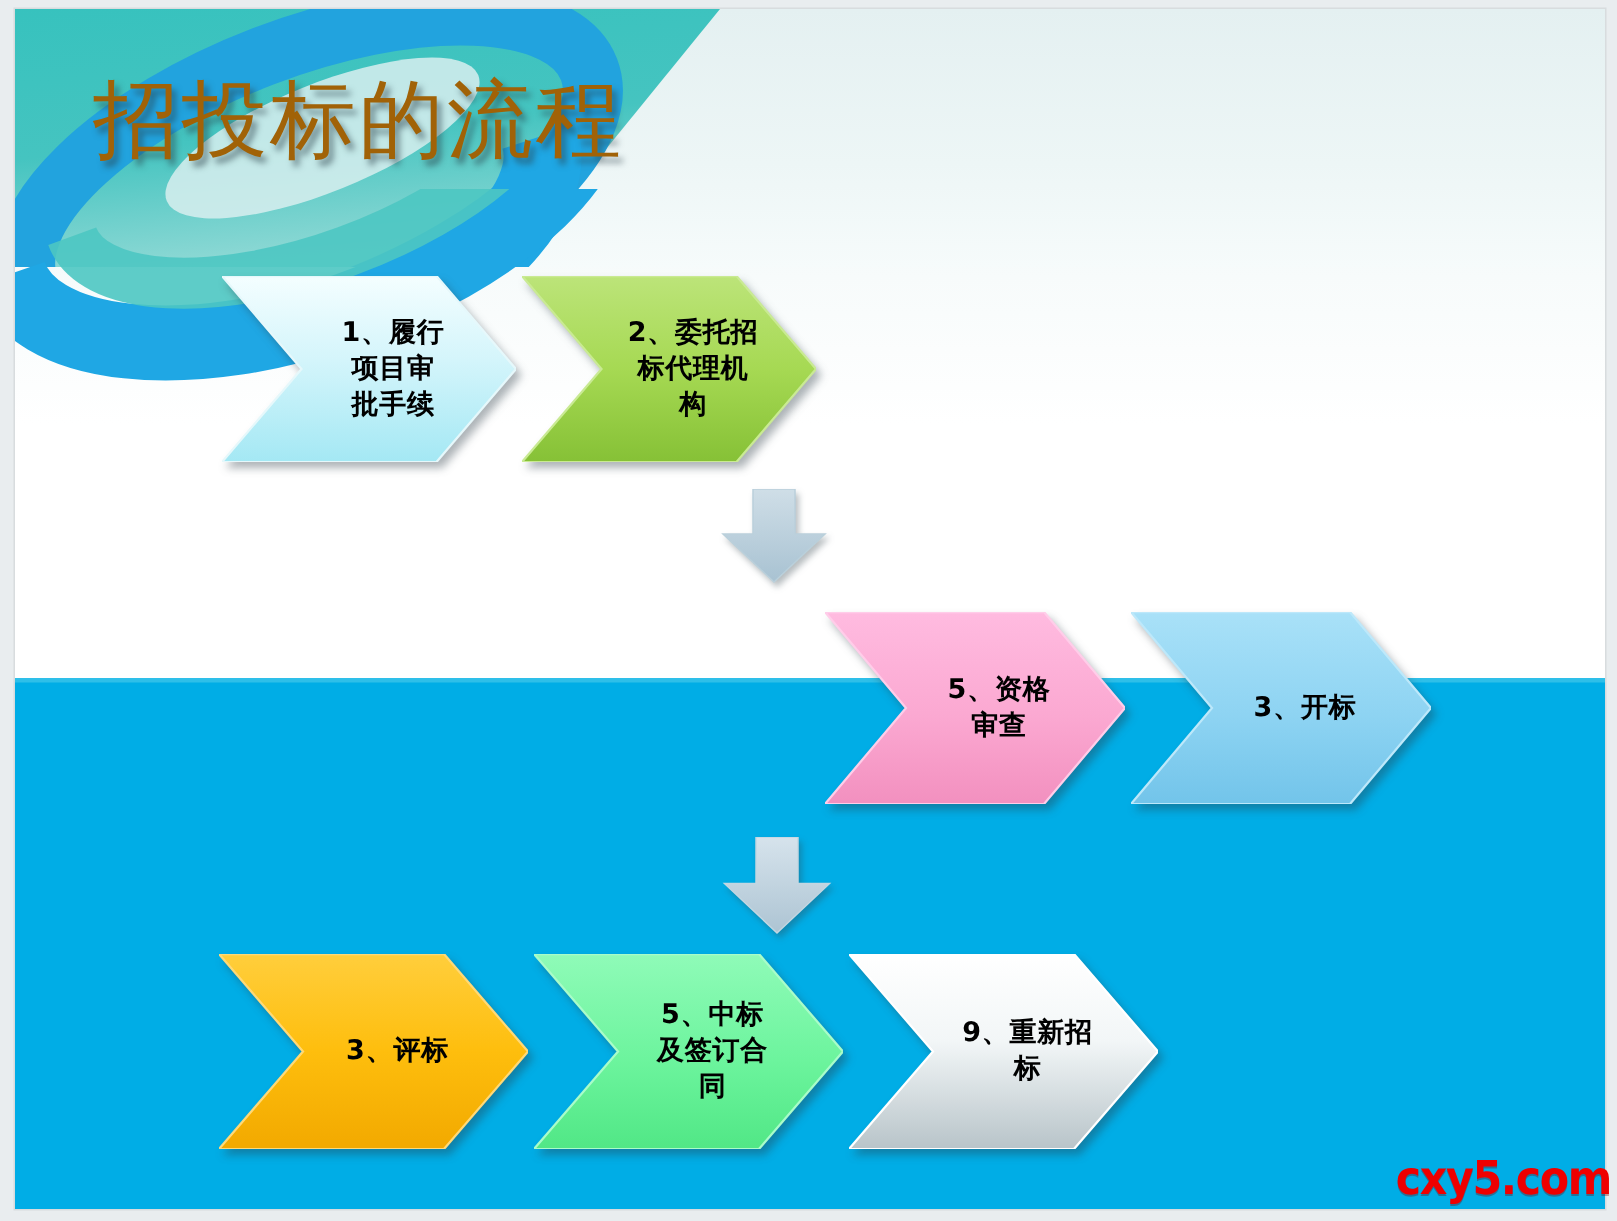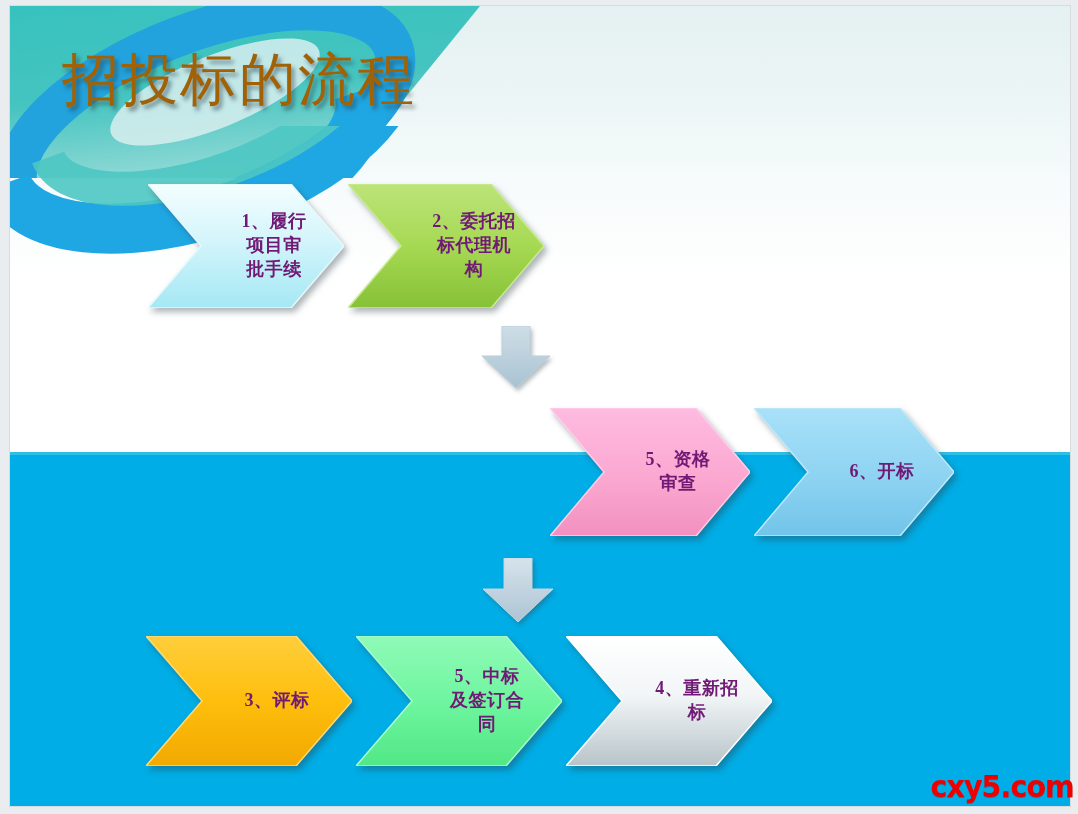--- a/index.html
+++ b/index.html
@@ -75,35 +75,34 @@
   
   .row { position: absolute; }
   .chev {
     position: absolute;
     top: 0;
     filter: drop-shadow(3px 4px 3px rgba(40,55,65,.38));
   }
   .chev svg { display: block; }
   .chev-label {
     position: absolute;
-    left: 12px; top: 0;
+    left: 0; top: 0;
     width: 100%;
     height: 100%;
     display: flex;
     align-items: center;
     justify-content: center;
-    color: #701a75;
+    color: #000000;
     font-weight: bold;
     font-size: 18px;
     line-height: 1.33;
     text-align: center;
     white-space: pre-line;
     pointer-events: none;
     letter-spacing: .5px;
-    font-family: Liberation Serif, serif;
   }
 
   
   .lbl-pad { padding-left: 38px; padding-right: 6px; box-sizing: border-box; }
 
   
   .down-arrow {
     position: absolute;
     filter: drop-shadow(2px 3px 2px rgba(50,65,75,.35));
   }
@@ -264,21 +263,21 @@
         <svg width="200" height="128" viewBox="0 0 200 128" xmlns="http://www.w3.org/2000/svg">
           <defs>
             <linearGradient id="g6" x1="0" y1="0" x2="0" y2="1">
               <stop offset="0%" stop-color="#A9E1F8"></stop>
               <stop offset="55%" stop-color="#8DD3F2"></stop>
               <stop offset="100%" stop-color="#72C4EA"></stop>
             </linearGradient>
           </defs>
           <path d="M0,0 L146,0 L200,64 L146,128 L0,128 L54,64 Z" fill="url(#g6)" stroke="#BDE8FA" stroke-width="1.5"></path>
         </svg>
-        <div class="chev-label lbl-pad">6、开标</div>
+        <div class="chev-label lbl-pad">3、开标</div>
       </div>
     </div>
 
     <div class="down-arrow" style="left:470px; top:552px; width:76px; height:66px;">
       <svg width="76" height="66" viewBox="0 0 76 66" xmlns="http://www.w3.org/2000/svg">
         <defs>
           <linearGradient id="da2" x1="0" y1="0" x2="0" y2="1">
             <stop offset="0%" stop-color="#D6E3EC"></stop>
             <stop offset="100%" stop-color="#ADC4D3"></stop>
           </linearGradient>
@@ -323,21 +322,21 @@
         <svg width="206" height="130" viewBox="0 0 206 130" xmlns="http://www.w3.org/2000/svg">
           <defs>
             <linearGradient id="g9" x1="0" y1="0" x2="0" y2="1">
               <stop offset="0%" stop-color="#FFFFFF"></stop>
               <stop offset="45%" stop-color="#F2F6F7"></stop>
               <stop offset="100%" stop-color="#B8C4C9"></stop>
             </linearGradient>
           </defs>
           <path d="M0,0 L150,0 L206,65 L150,130 L0,130 L56,65 Z" fill="url(#g9)" stroke="#FFFFFF" stroke-width="1.5"></path>
         </svg>
-        <div class="chev-label lbl-pad">4、重新招
+        <div class="chev-label lbl-pad">9、重新招
 标</div>
       </div>
     </div>
 
   </div>
 
   <div class="watermark">cxy5.com</div>
 </div>
 
 </body></html>

